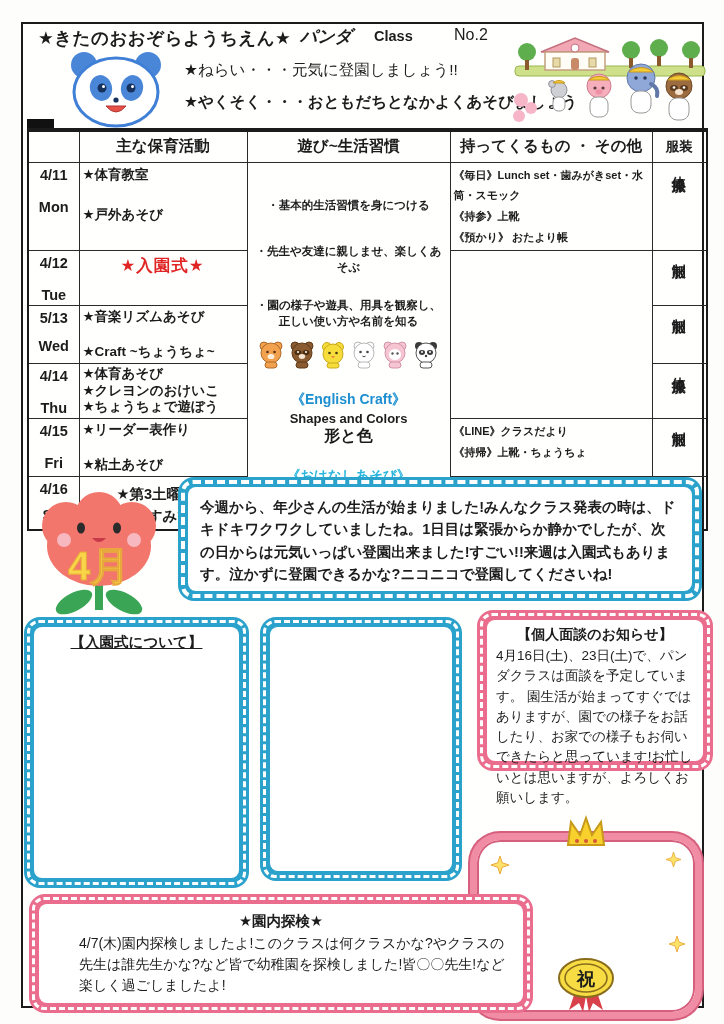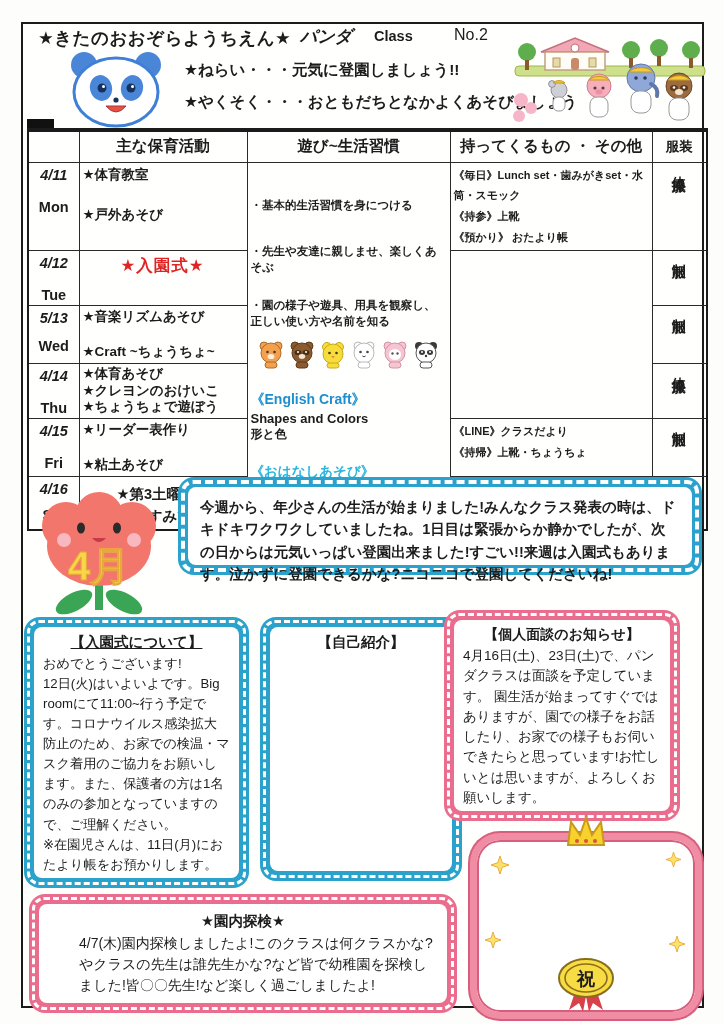--- a/index.html
+++ b/index.html
@@ -11,69 +11,69 @@
   .abs{position:absolute;}
   .pre{white-space:pre-line;}
   
   .page-frame{left:21px;top:22px;width:683px;height:986px;border:2.5px solid #1b1b1b;box-sizing:border-box;background:#fffffe;}
   .scan-mark{left:27px;top:119px;width:27px;height:10px;background:#111;}
   
   .school-title{left:38px;top:26px;font-size:17.5px;font-weight:bold;letter-spacing:.5px;}
   .class-name{left:300px;top:25px;font-size:17px;font-weight:bold;font-style:italic;}
   .class-word{left:374px;top:28px;font-size:14.5px;font-weight:bold;}
   .issue-no{left:454px;top:26px;font-size:16px;font-weight:normal;}
-  .nerai{left:184px;top:60px;font-size:15.5px;font-weight:bold;}
+  .nerai{left:184px;top:60px;font-size:15.5px;font-weight:normal;}
   .yakusoku{left:184px;top:92px;font-size:15.5px;font-weight:bold;}
   .panda-logo{left:58px;top:50px;}
   .school-art{left:513px;top:28px;}
   
   table.sched{position:absolute;left:27px;top:128px;border-collapse:collapse;table-layout:fixed;
     border:2.5px solid #1b1b1b;border-top-width:4px;}
   table.sched th,table.sched td{border:1.6px solid #2a2a2a;padding:2px 3px;vertical-align:top;box-sizing:border-box;}
   table.sched th{font-size:15.5px;font-weight:bold;text-align:center;vertical-align:middle;padding:4px 0;}
   .date-cell{text-align:center;font-weight:bold;font-size:14.5px;}
-  .date-cell .dnum{margin-top:2px;font-style:italic;}
+  .date-cell .dnum{margin-top:2px;}
   .date-cell .dday{margin-top:16px;}
   td.act{font-size:13.5px;font-weight:bold;line-height:1.5;padding:4px 2px 2px 6px;}
   td.act.center{text-align:center;padding-left:2px;}
   .red-ev{color:#e02424;font-size:16.5px;font-weight:bold;letter-spacing:1px;}
-  td.play-cell{vertical-align:top;padding:0 4px;}
+  td.play-cell{vertical-align:top;text-align:center;padding:0 4px;}
   .goal{font-size:11.5px;font-weight:bold;line-height:1.4;}
   .g1{margin-top:32px;}
   .g2{margin-top:30px;}
   .g3{margin-top:22px;}
   .animals{margin-top:10px;display:flex;justify-content:center;gap:1px;}
   .eng-title{margin-top:22px;font-size:14px;font-weight:bold;color:#1d8fd1;}
   .eng-topic{margin-top:2px;font-size:13px;font-weight:bold;}
-  .eng-jp{font-size:12px;font-weight:bold;}
+  .eng-jp{font-size:16px;font-weight:bold;}
   .oha-title{margin-top:20px;font-size:13.5px;font-weight:bold;color:#29b5dd;}
   .oha-topic{margin-top:4px;font-size:12px;font-weight:bold;}
   td.items{font-size:11px;font-weight:bold;line-height:1.9;padding:4px 2px 2px 5px;}
   td.items.center{vertical-align:middle;text-align:center;font-size:12px;}
   td.clothes{vertical-align:middle;text-align:center;}
   .vtext{writing-mode:vertical-rl;text-orientation:upright;margin:0 auto;font-size:14px;font-weight:bold;letter-spacing:2px;}
   
   .dbox{position:absolute;border-radius:16px;}
   .dbox::before{content:"";position:absolute;inset:3px;border:3px dashed #fff;border-radius:12px;pointer-events:none;}
   .dbox .inner{position:absolute;inset:10px;background:#fff;border-radius:8px;box-sizing:border-box;}
   .blue{background:#2aa2cb;}
   .pink{background:#ea6d8d;}
-  .msg-box{left:178px;top:477px;width:524px;height:98px;}
+  .msg-box{left:178px;top:477px;width:524px;height:124px;}
   .msg-box::before{border-width:4px;}
   .msg-box .inner{padding:9px 12px;font-size:14.5px;line-height:1.55;font-weight:bold;}
   .box-title{text-align:center;font-size:14.5px;font-weight:bold;margin:6px 0 2px;}
   .u{text-decoration:underline;}
   .box-body{padding:0 9px;line-height:1.5;}
   .nyuen-box{left:24px;top:617px;width:225px;height:271px;}
   .nyuen-box .box-body{font-size:13.2px;line-height:1.52;}
   .jiko-box{left:260px;top:617px;width:202px;height:264px;}
   .jiko-box .box-body{font-size:14.5px;line-height:1.55;}
-  .mendan-box{left:444px;top:610px;width:236px;height:211px;}
+  .mendan-box{left:477px;top:610px;width:236px;height:161px;}
   .mendan-box .box-body{font-size:13.5px;line-height:1.5;}
-  .tanken-box{left:29px;top:894px;width:428px;height:119px;}
+  .tanken-box{left:29px;top:894px;width:504px;height:119px;}
   .tanken-box .box-body{font-size:14px;line-height:1.5;padding-left:40px;}
   .tanken-box .box-title{margin-top:8px;}
   
   .tulip{left:26px;top:480px;}
   
   .bday{left:470px;top:833px;width:232px;height:186px;border:7px solid #f08ca4;border-radius:30px;
     box-shadow:0 0 0 2px #d65f7d, inset 0 0 0 2px #d65f7d;box-sizing:border-box;background:#fff;}
   .bday-crown{position:absolute;left:50%;top:-26px;transform:translateX(-50%);}
   .bday-text{position:absolute;left:10px;right:10px;top:34px;text-align:center;font-size:13.5px;line-height:1.6;font-weight:bold;}
   .spark{position:absolute;}
@@ -346,29 +346,25 @@
   </svg>
 </div>
 
 <div class="dbox blue msg-box">
   <div class="inner">今週から、年少さんの生活が始まりました!みんなクラス発表の時は、ドキドキワクワクしていましたね。1日目は緊張からか静かでしたが、次の日からは元気いっぱい登園出来ました!すごい!!来週は入園式もあります。泣かずに登園できるかな?ニコニコで登園してくださいね!</div>
 </div>
 
 <div class="dbox blue nyuen-box">
   <div class="inner">
     <div class="box-title u">【入園式について】</div>
-    <div class="box-body pre">おめでとうございます!
-12日(火)はいよいよです。Big roomにて11:00~行う予定です。コロナウイルス感染拡大防止のため、お家での検温・マスク着用のご協力をお願いします。また、保護者の方は1名のみの参加となっていますので、ご理解ください。
-※在園児さんは、11日(月)におたより帳をお預かりします。</div>
   </div>
 </div>
 
 <div class="dbox blue jiko-box">
   <div class="inner">
-    <div class="box-title">【自己紹介】</div>
   </div>
 </div>
 
 <div class="dbox pink mendan-box">
   <div class="inner">
     <div class="box-title" style="font-size:14px">【個人面談のお知らせ】</div>
     <div class="box-body">4月16日(土)、23日(土)で、パンダクラスは面談を予定しています。 園生活が始まってすぐではありますが、園での様子をお話したり、お家での様子もお伺いできたらと思っています!お忙しいとは思いますが、よろしくお願いします。</div>
   </div>
 </div>
 

